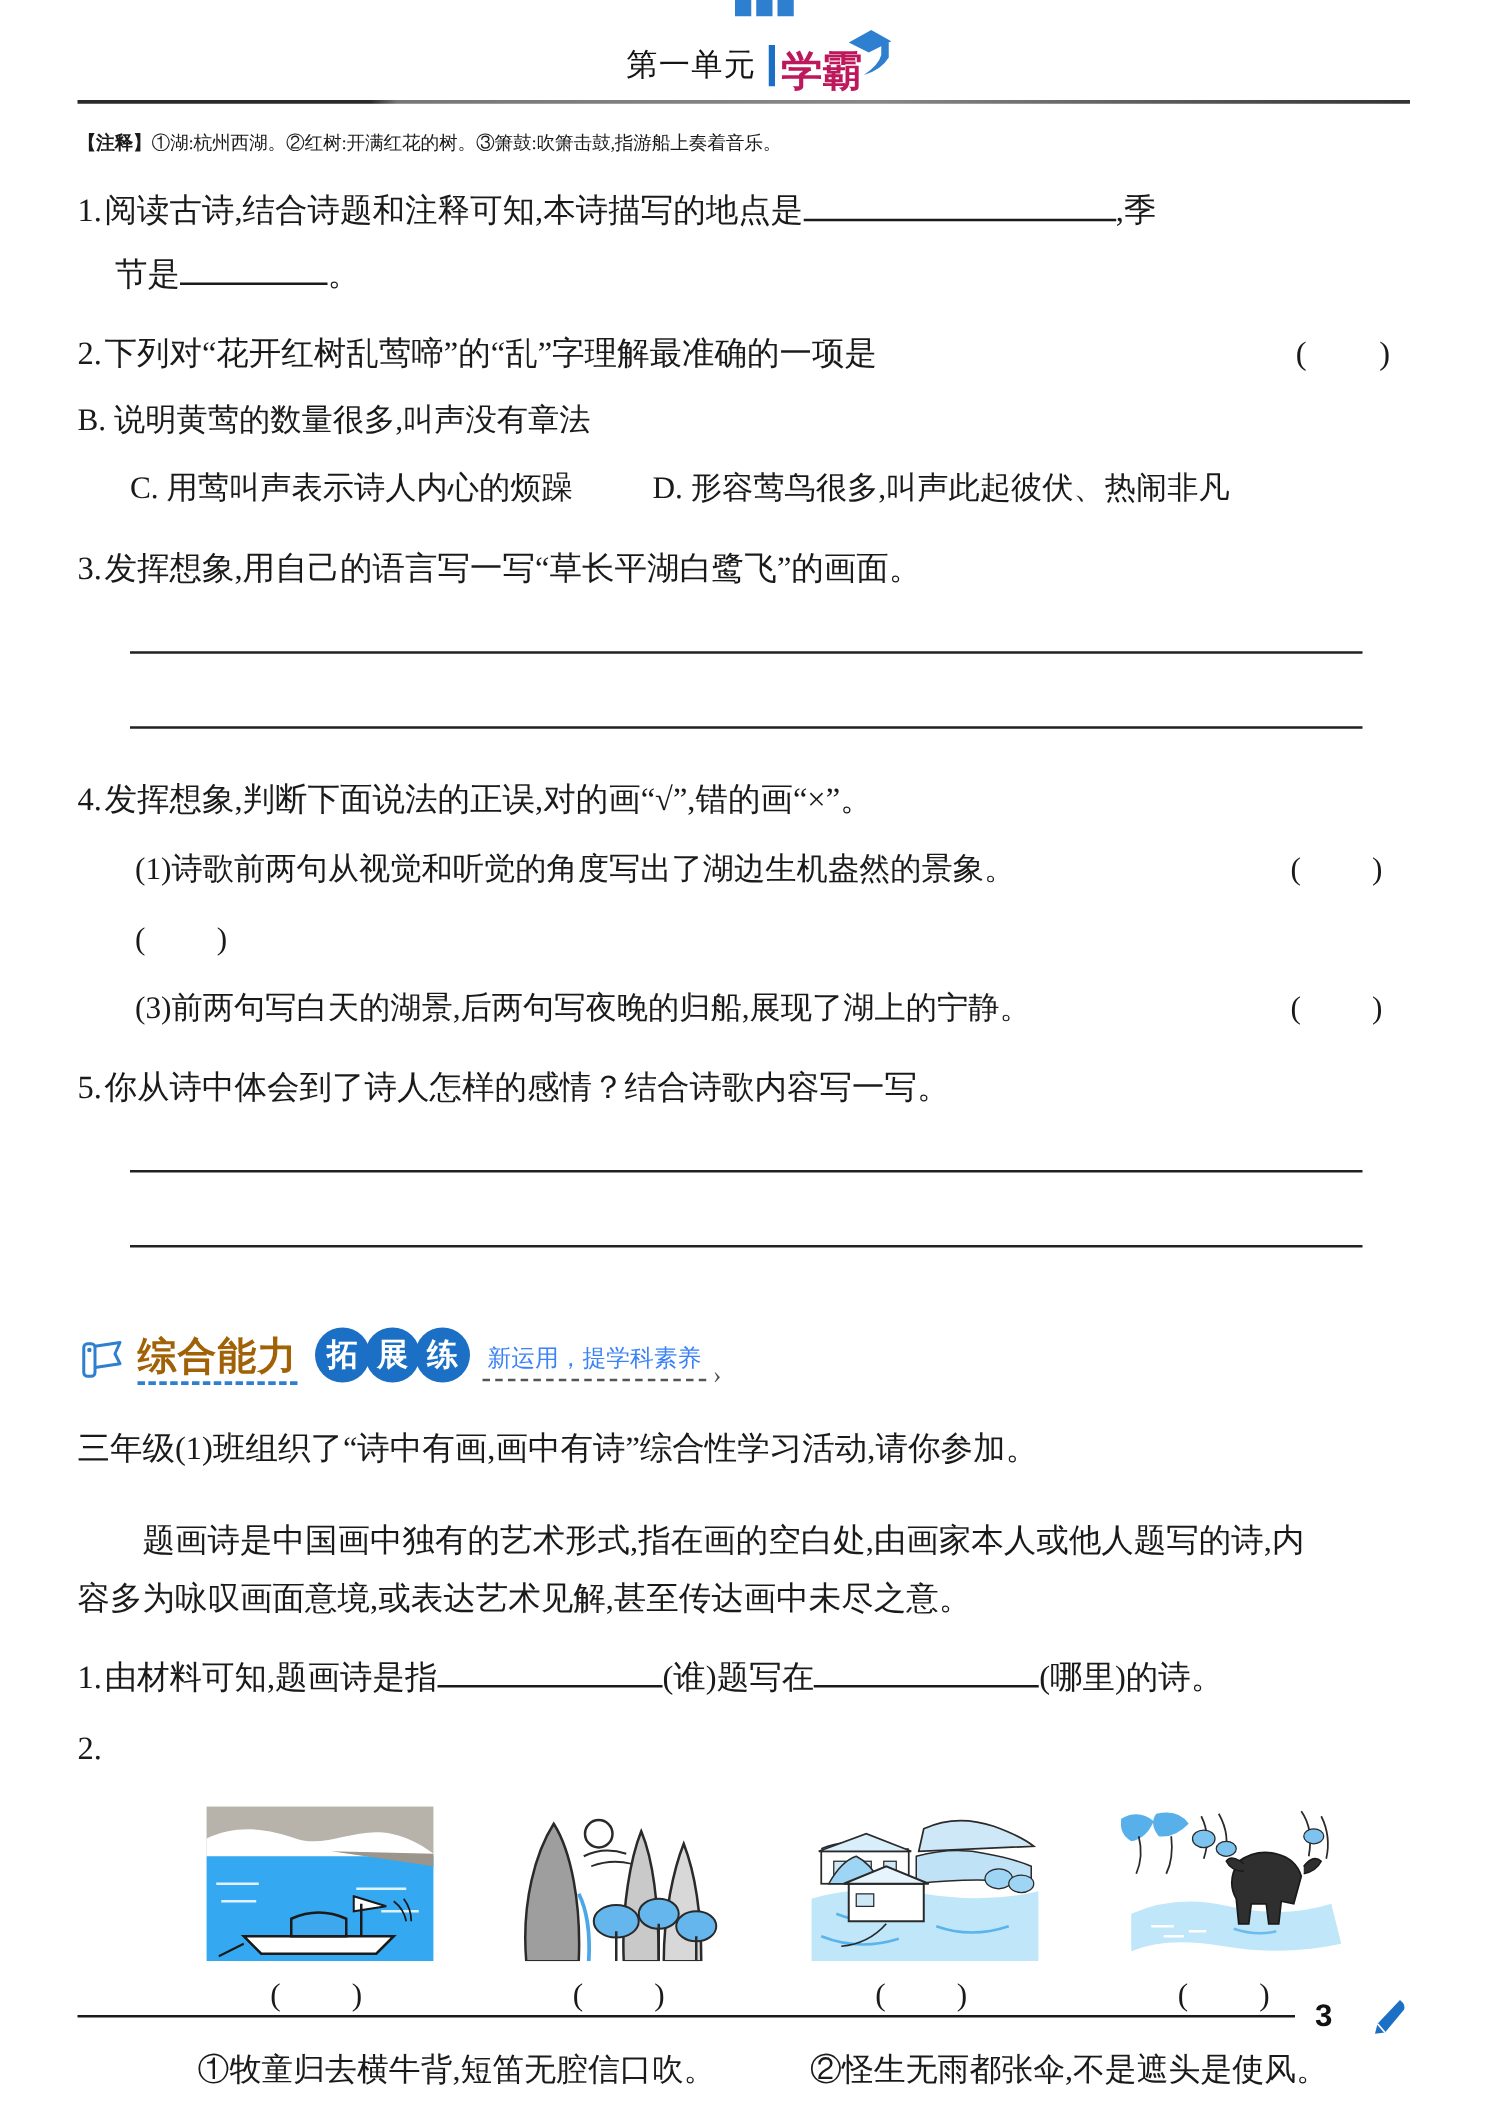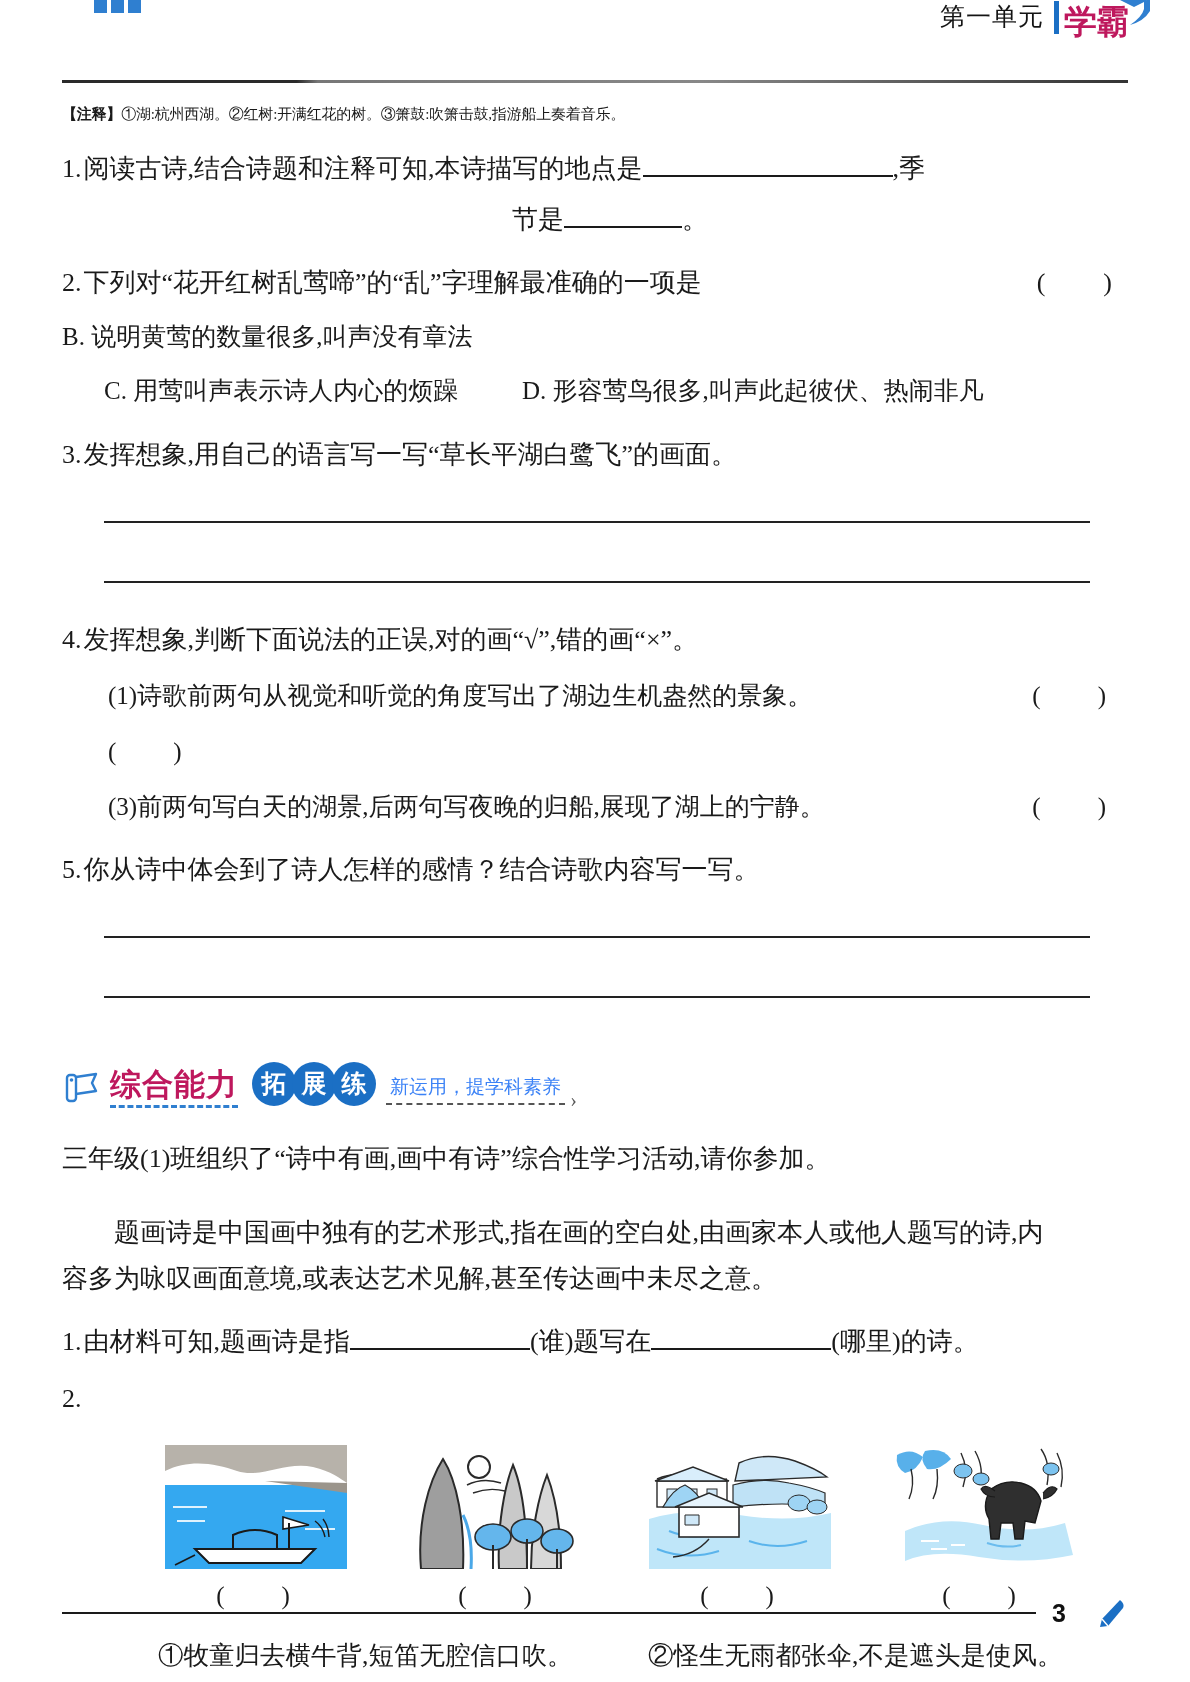--- a/index.html
+++ b/index.html
@@ -22,23 +22,24 @@
     width: 1190px;
     height: 1682px;
     padding: 0 62px;
   }
 
   
   .header {
     position: relative;
     height: 78px;
     display: flex;
-    align-items: flex-start;
+    align-items: center;
     justify-content: space-between;
     padding-bottom: 4px;
+    flex-direction: column;
   }
   .header-squares {
     display: flex;
     gap: 4px;
     align-items: flex-end;
     padding-bottom: 10px;
     margin-left: 32px;
   }
   .header-squares i {
     display: block;
@@ -171,21 +172,21 @@
   .flag-icon {
     width: 40px;
     height: 40px;
     margin-right: 8px;
     flex: 0 0 auto;
   }
   .sec-title {
     font-family: "Liberation Sans", "DejaVu Sans", sans-serif;
     font-size: 31px;
     font-weight: bold;
-    color: #be185d;
+    color: #a16207;
     letter-spacing: 1px;
     border-bottom: 3px dashed #2f7fd0;
     padding-bottom: 3px;
     line-height: 1.1;
   }
   .sec-circles {
     display: flex;
     margin-left: 14px;
     margin-bottom: 2px;
   }
@@ -324,21 +325,21 @@
       <b>【注释】</b><span>①湖:杭州西湖。②红树:开满红花的树。③箫鼓:吹箫击鼓,指游船上奏着音乐。</span>
     </div>
 
     <div class="q">
       <div class="q-row">
         <span class="q-num">1.</span>
         <span class="q-text">阅读古诗,结合诗题和注释可知,本诗描写的地点是</span>
         <span class="blank blank-lg"></span>
         <span>,季</span>
       </div>
-      <div class="q-row indent2" style="margin-top:10px;justify-content:center;">
+      <div class="q-row indent2" style="margin-top:10px;">
         <span>节是</span>
         <span class="blank blank-sm"></span>
         <span>。</span>
       </div>
     </div>
 
     <div class="q" style="margin-top:22px;">
       <div class="q-row" style="justify-content:space-between; display:flex;">
         <span style="display:flex;">
           <span class="q-num">2.</span>

